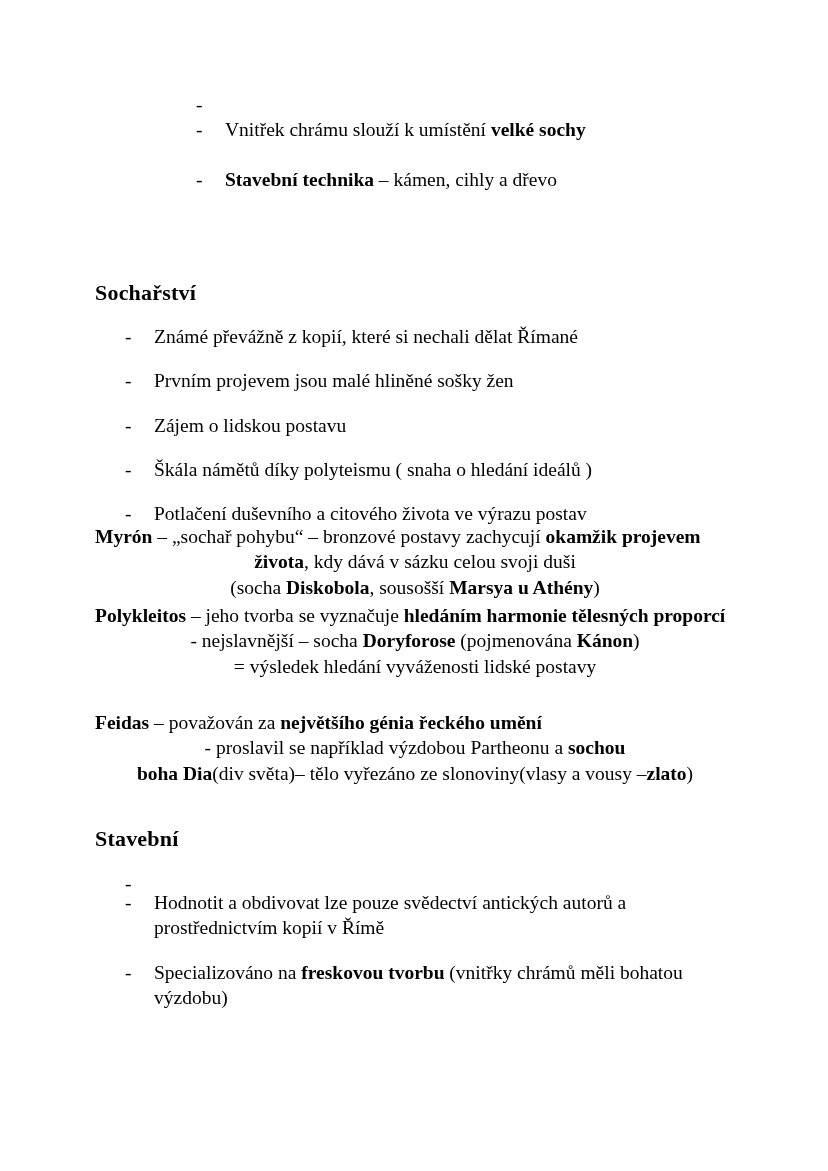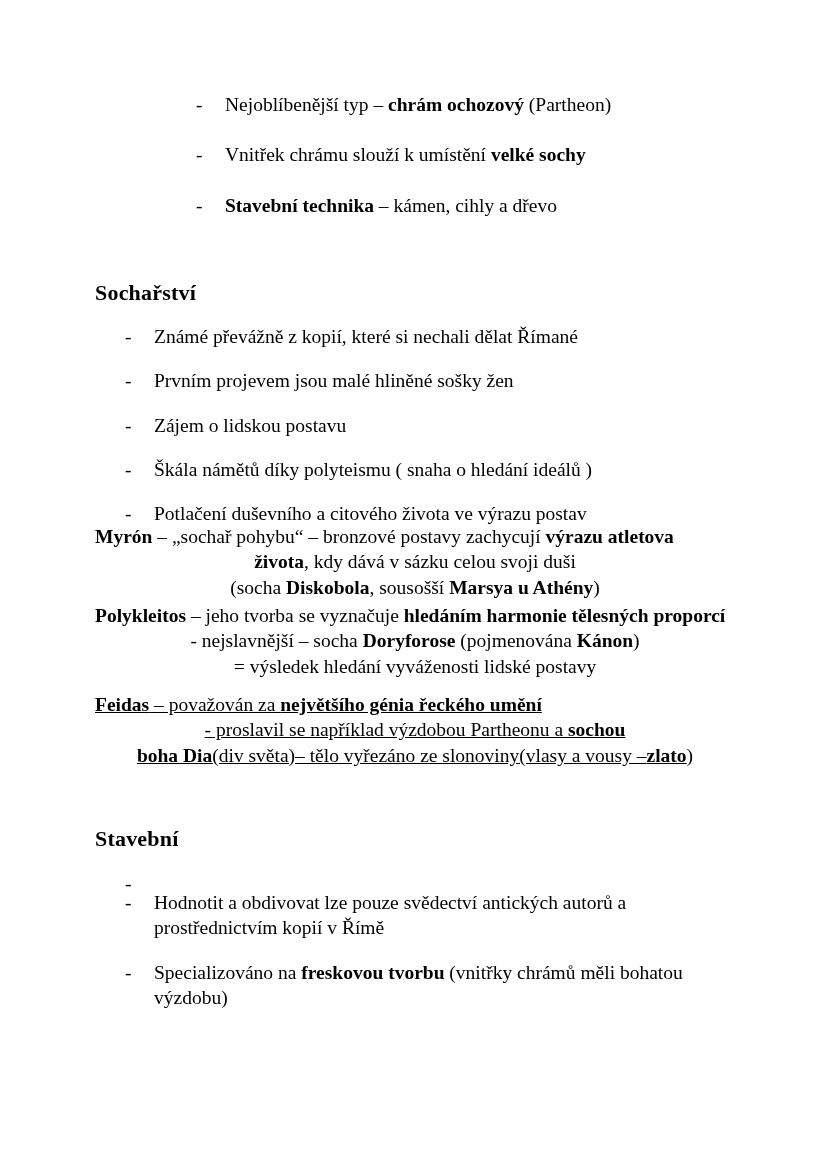--- a/index.html
+++ b/index.html
@@ -86,47 +86,47 @@
     width: 640px;
     text-align: center;
     font-size: 19.5px;
     line-height: 1.30;
   }
   .artist-block .line { display: block; }
   .artist-block .line.lead { text-align: left; }
 
   #artist-myron      { top: 524px; }
   #artist-polykleitos{ top: 603px; }
-  #artist-feidas     { top: 692px; text-decoration: underline; }
+  #artist-feidas     { top: 710px; }
 
   b, strong { font-weight: bold; }
 </style>
 </head>
 <body>
 
 <div class="page">
 
   <div class="group-top" id="group-top">
-      <div class="bullet-item"><span class="bullet-dash">-</span><span><span>Nejoblíbenější typ – </span><b>chrám ochozový</b><span> (Partheon)</span></span></div>
+      <div class="bullet-item"><span class="bullet-dash">-</span></div>
       <div class="bullet-item"><span class="bullet-dash">-</span><span><span>Vnitřek chrámu slouží k umístění </span><b>velké sochy</b></span></div>
       <div class="bullet-item"><span class="bullet-dash">-</span><span><b>Stavební technika</b><span> – kámen, cihly a dřevo</span></span></div>
     </div>
 
   <h2 class="section-heading" id="sochastvi-heading">Sochařství</h2>
 
   <div class="group-sochastvi" id="group-sochastvi">
       <div class="bullet-item"><span class="bullet-dash">-</span><span><span>Známé převážně z kopií, které si nechali dělat Římané</span></span></div>
       <div class="bullet-item"><span class="bullet-dash">-</span><span><span>Prvním projevem jsou malé hliněné sošky žen</span></span></div>
       <div class="bullet-item"><span class="bullet-dash">-</span><span><span>Zájem o lidskou postavu</span></span></div>
       <div class="bullet-item"><span class="bullet-dash">-</span><span><span>Škála námětů díky polyteismu ( snaha o hledání ideálů )</span></span></div>
       <div class="bullet-item"><span class="bullet-dash">-</span><span><span>Potlačení duševního a citového života ve výrazu postav</span></span></div>
     </div>
 
   <div class="artist-block" id="artist-myron">
-      <span class="line lead"><b>Myrón</b><span> – „sochař pohybu“ – bronzové postavy zachycují </span><b>výrazu atletova</b></span>
+      <span class="line lead"><b>Myrón</b><span> – „sochař pohybu“ – bronzové postavy zachycují </span><b>okamžik projevem</b></span>
       <span class="line"><b>života</b><span>, kdy dává v sázku celou svoji duši</span></span>
       <span class="line"><span>(socha </span><b>Diskobola</b><span>, sousošší </span><b>Marsya u Athény</b><span>)</span></span>
     </div>
 
   <div class="artist-block" id="artist-polykleitos">
       <span class="line lead"><b>Polykleitos</b><span> – jeho tvorba se vyznačuje </span><b>hledáním harmonie tělesných proporcí</b></span>
       <span class="line"><span>- nejslavnější – socha </span><b>Doryforose</b><span> (pojmenována </span><b>Kánon</b><span>)</span></span>
       <span class="line"><span>= výsledek hledání vyváženosti lidské postavy</span></span>
     </div>
 

